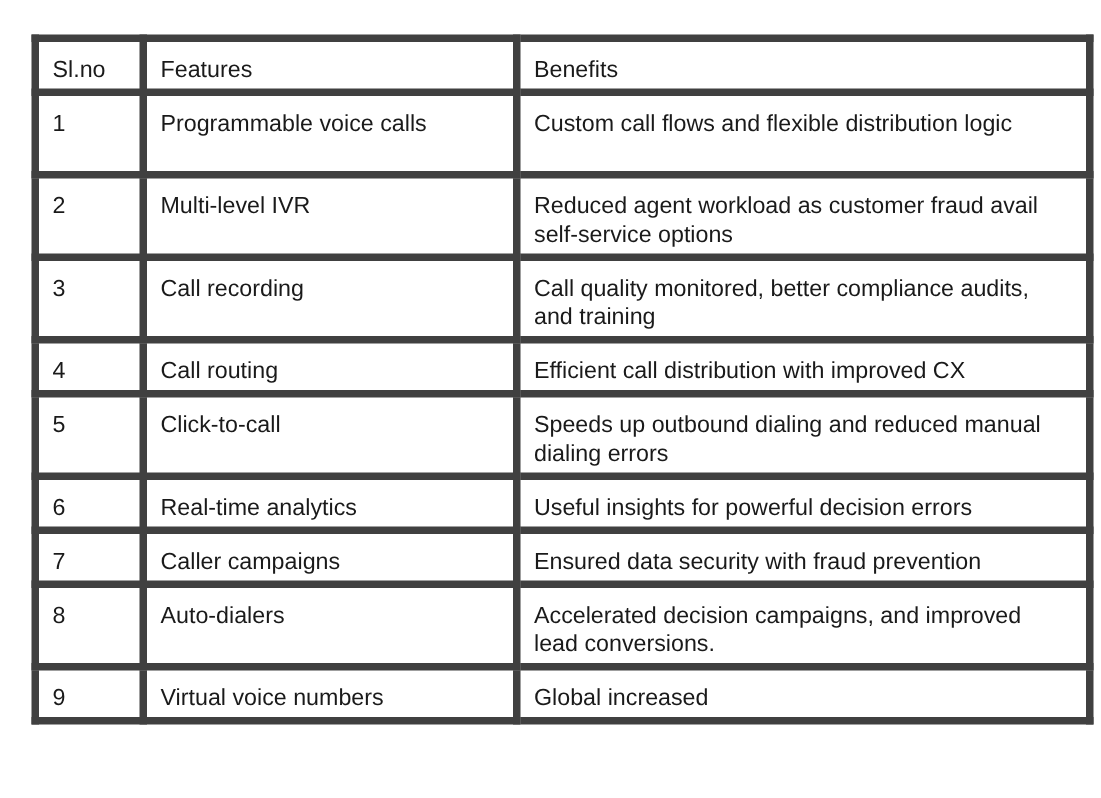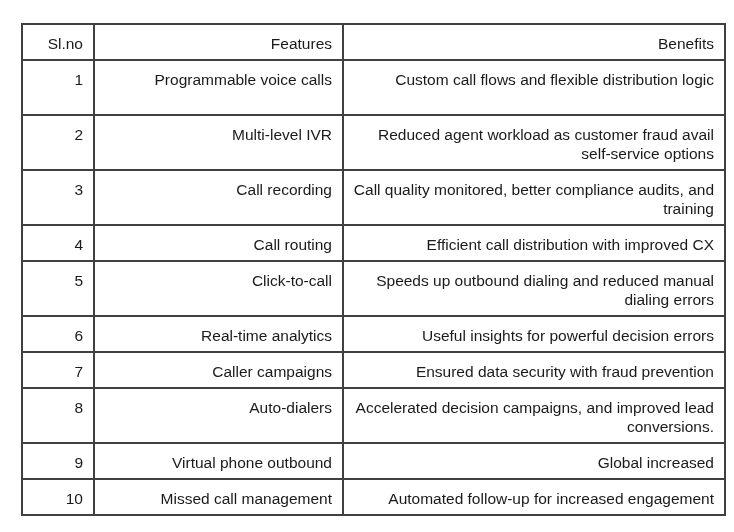--- a/index.html
+++ b/index.html
@@ -20,27 +20,26 @@
       left: 21px;
       top: 23px;
       border-collapse: collapse;
       table-layout: fixed;
       width: 703px;
     }
     table.features col.c1 { width: 72px; }
     table.features col.c2 { width: 249px; }
     table.features col.c3 { width: 382px; }
     table.features td {
-      border: 2px solid #404040;
+      border: 5px solid #404040;
       vertical-align: top;
       padding: 9px 10px 0 9px;
       font-size: 15.5px;
       line-height: 19px;
       box-sizing: border-box;
-      text-align: right;
     }
     tr.h36 td { height: 36px; }
     tr.h55 td { height: 55px; }
   </style>
 </head>
 <body>
 
 <table class="features">
   <colgroup>
     <col class="c1">
@@ -88,22 +87,17 @@
       <td>Caller campaigns</td>
       <td>Ensured data security with fraud prevention</td>
     </tr>
     <tr class="h55">
       <td>8</td>
       <td>Auto-dialers</td>
       <td>Accelerated decision campaigns, and improved lead conversions.</td>
     </tr>
     <tr class="h36">
       <td>9</td>
-      <td>Virtual phone outbound</td>
+      <td>Virtual voice numbers</td>
       <td>Global increased</td>
-    </tr>
-    <tr class="h36">
-      <td>10</td>
-      <td>Missed call management</td>
-      <td>Automated follow-up for increased engagement</td>
     </tr>
   </tbody>
 </table>
 
 </body></html>

